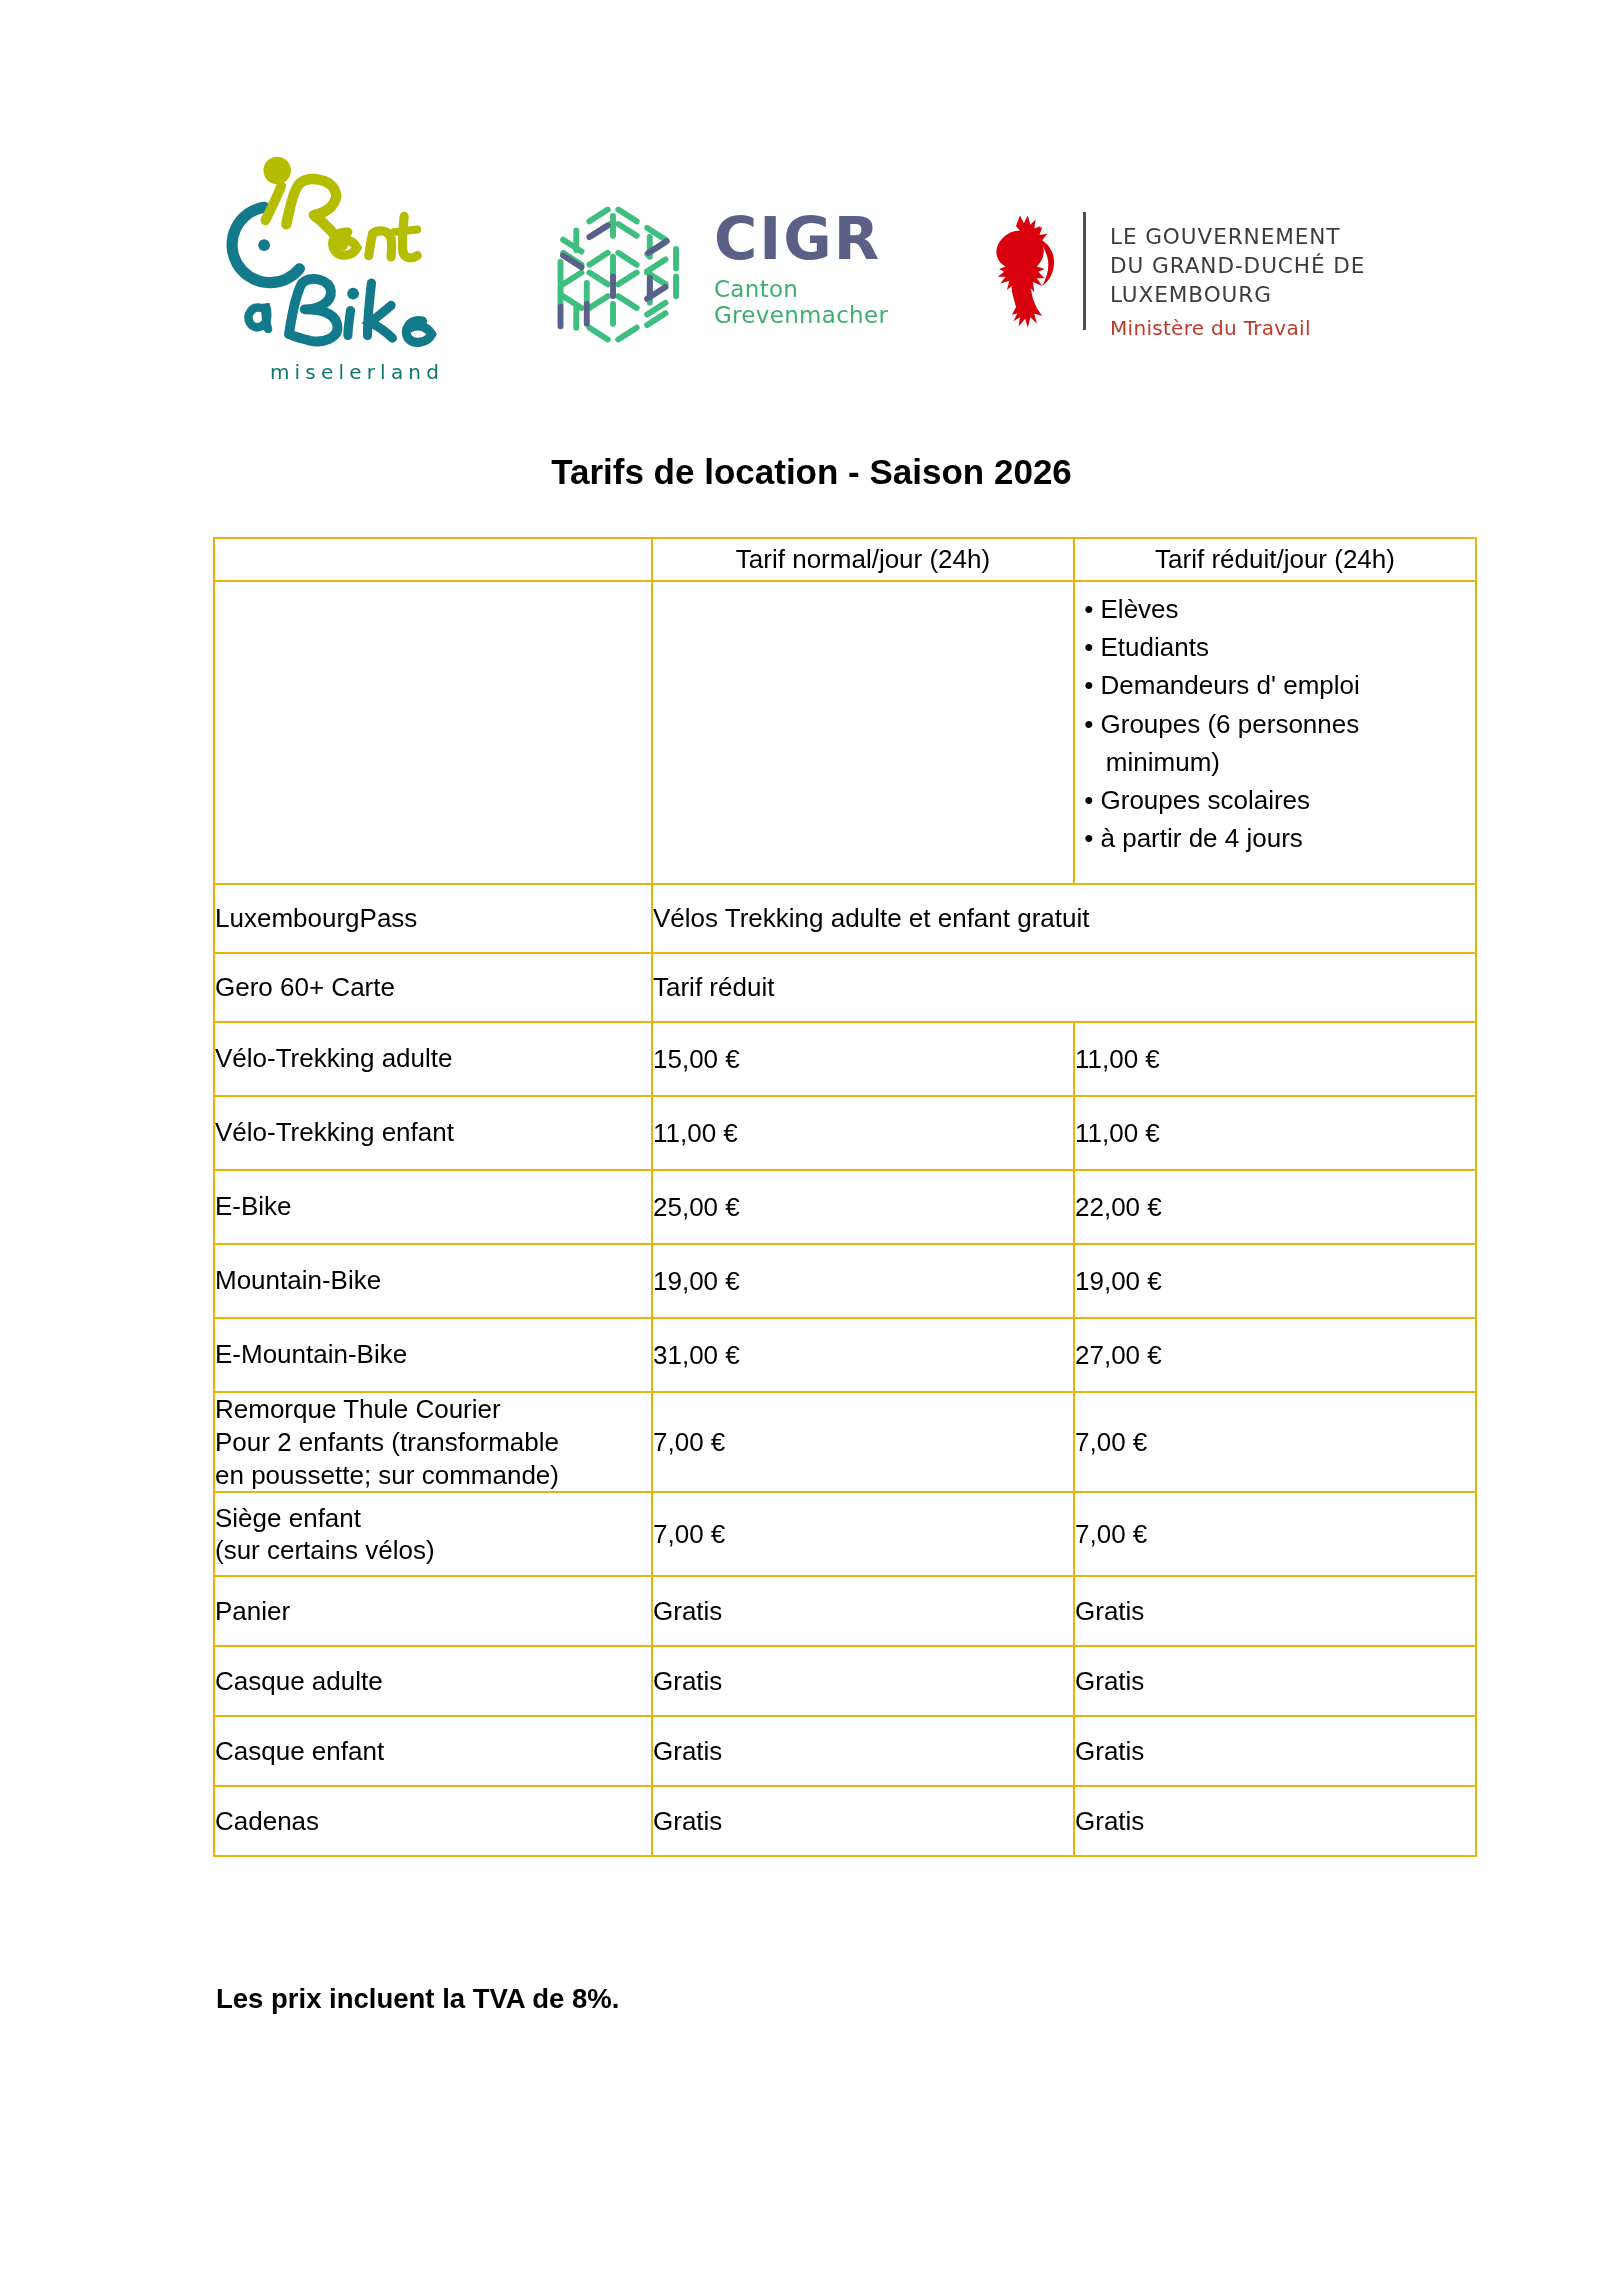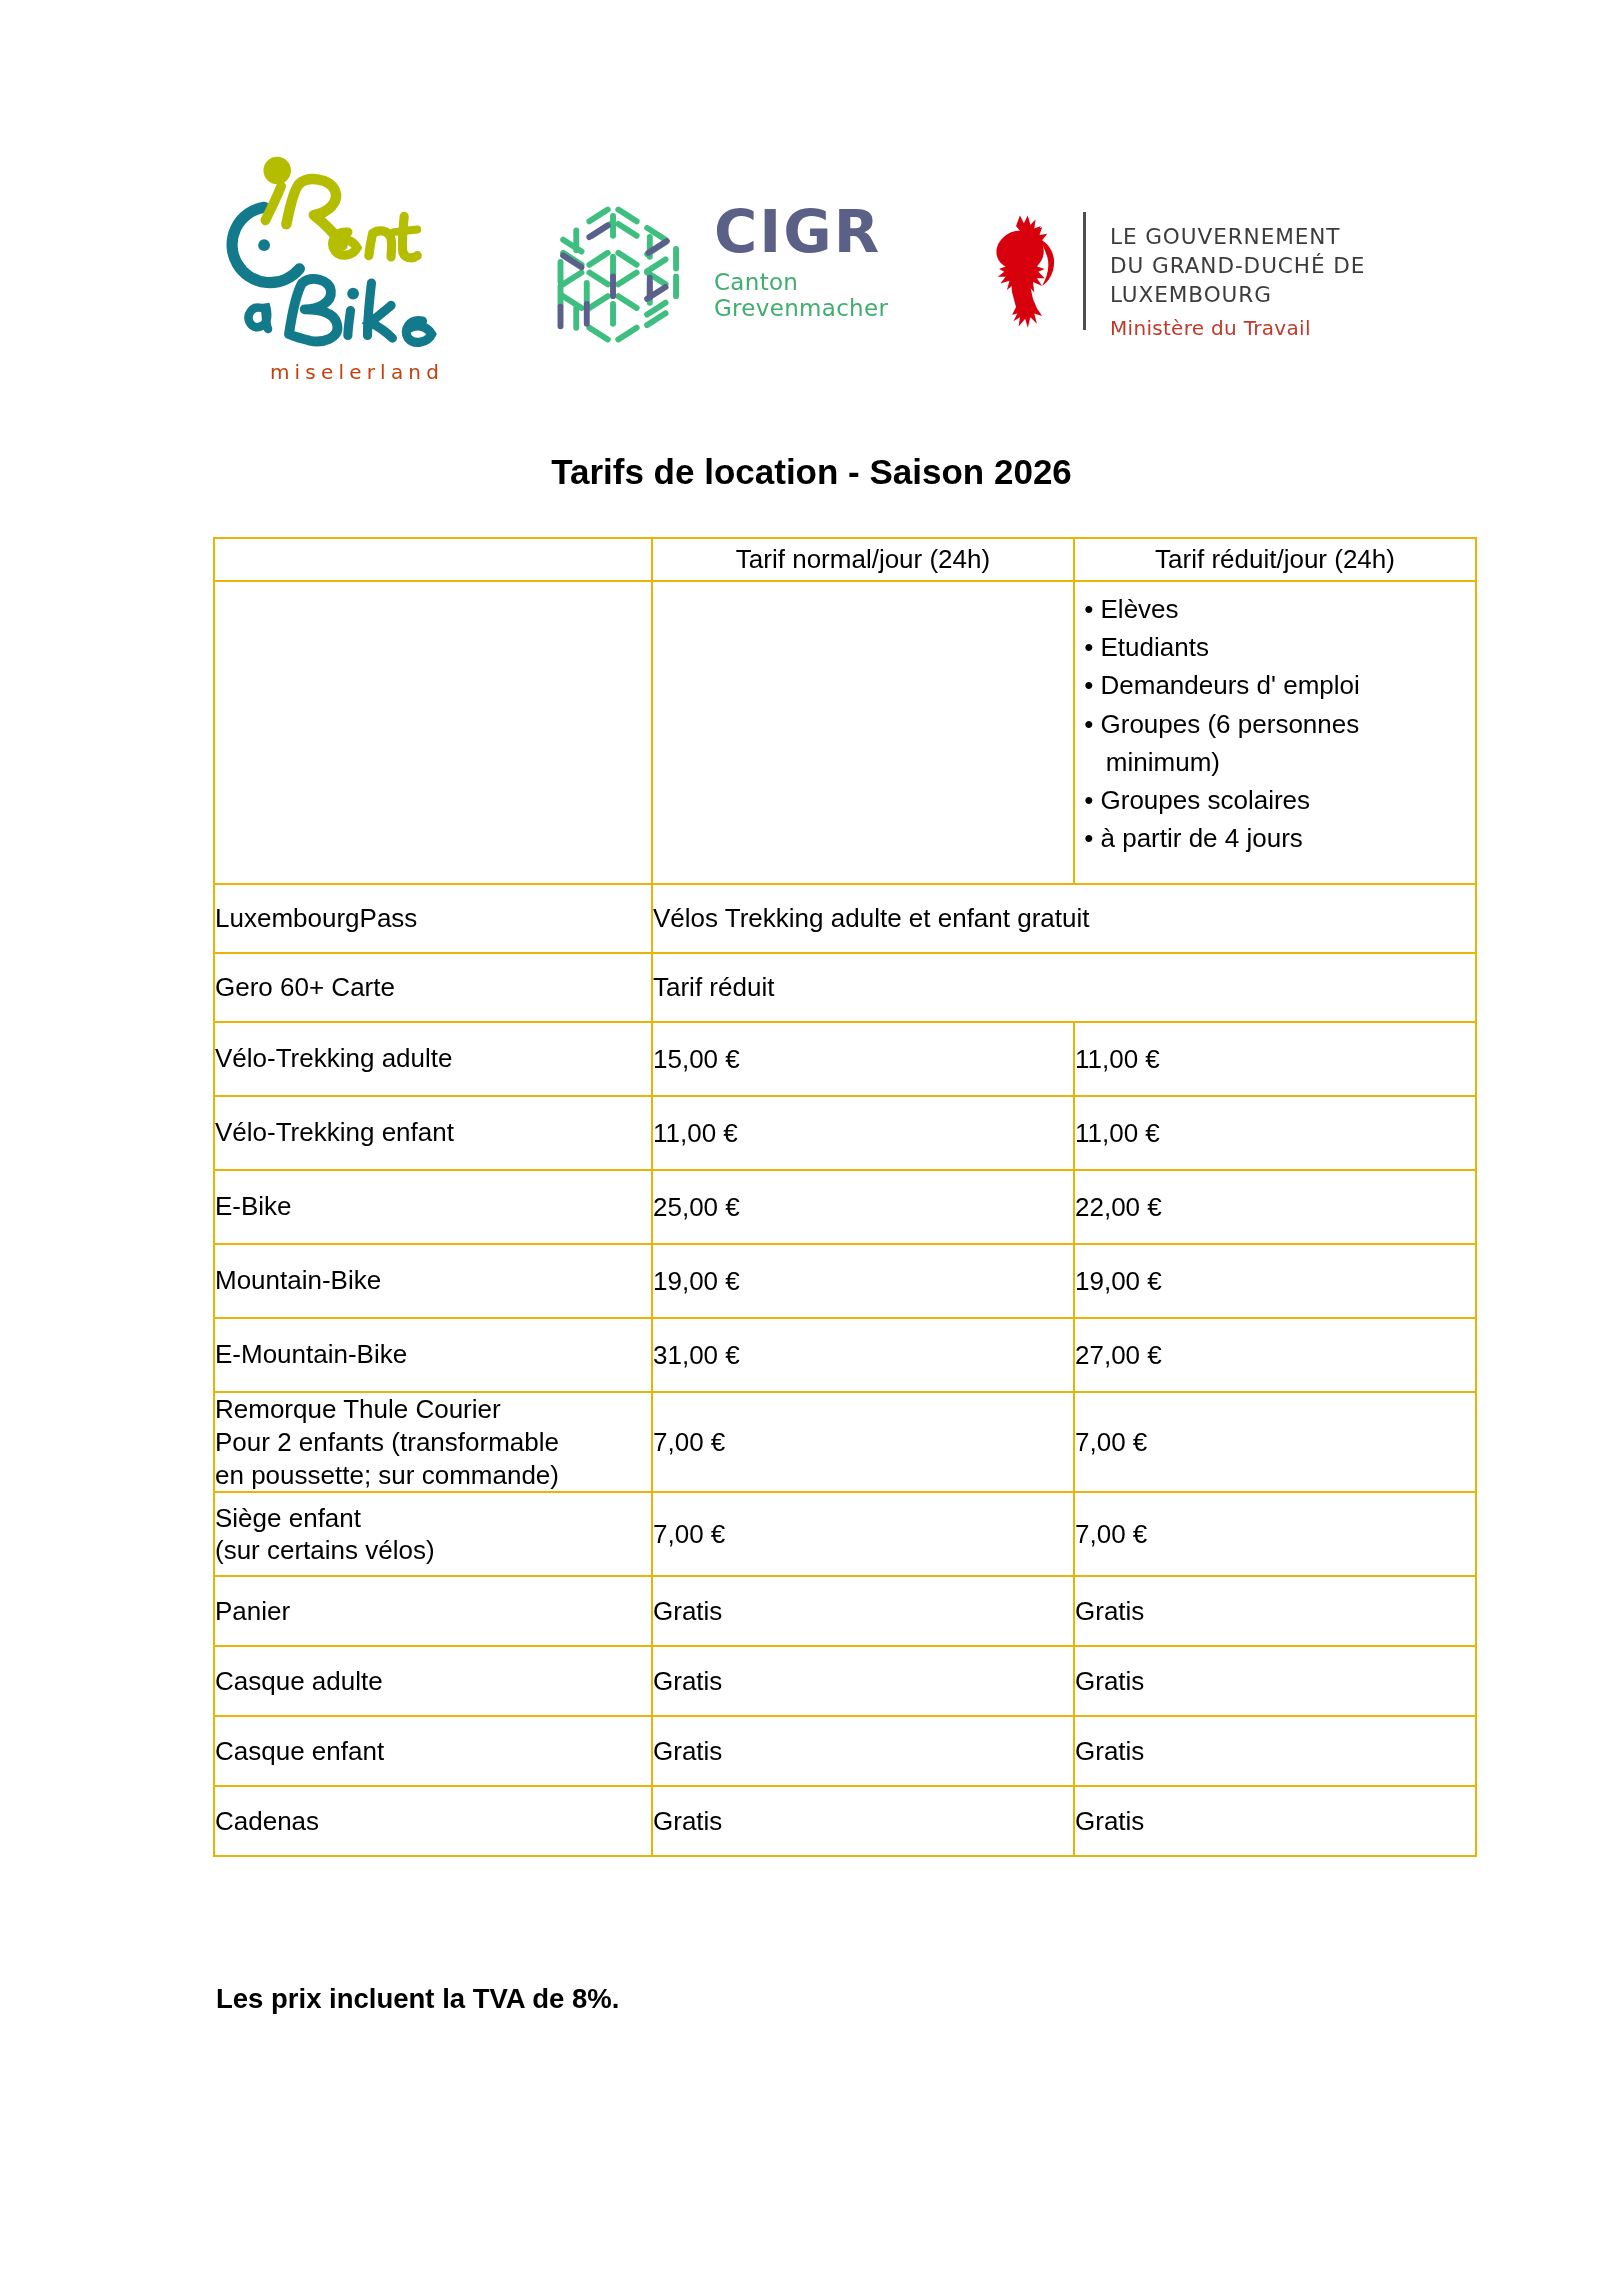--- a/index.html
+++ b/index.html
@@ -40,42 +40,42 @@
     height: 216px;
   }
   .rab-sub {
     position: absolute;
     left: 33px;
     top: 213px;
     width: 222px;
     text-align: center;
     font-size: 20px;
     letter-spacing: 5.2px;
-    color: #c2410c;
+    color: #0f766e;
     font-family: "DejaVu Sans", sans-serif;
   }
 
   
   .cigr-logo {
     position: absolute;
     left: 337px;
     top: 52px;
     width: 386px;
     height: 151px;
   }
   .cigr-mark {
     position: absolute;
     left: 0; top: 0;
     width: 151px;
     height: 151px;
   }
   .cigr-text {
     position: absolute;
     left: 164px;
-    top: 3px;
+    top: 10px;
     width: 222px;
   }
   .cigr-title {
     font-size: 59px;
     font-weight: bold;
     color: #5b6086;
     letter-spacing: 2px;
     line-height: 1.0;
     font-family: "DejaVu Sans", sans-serif;
   }

